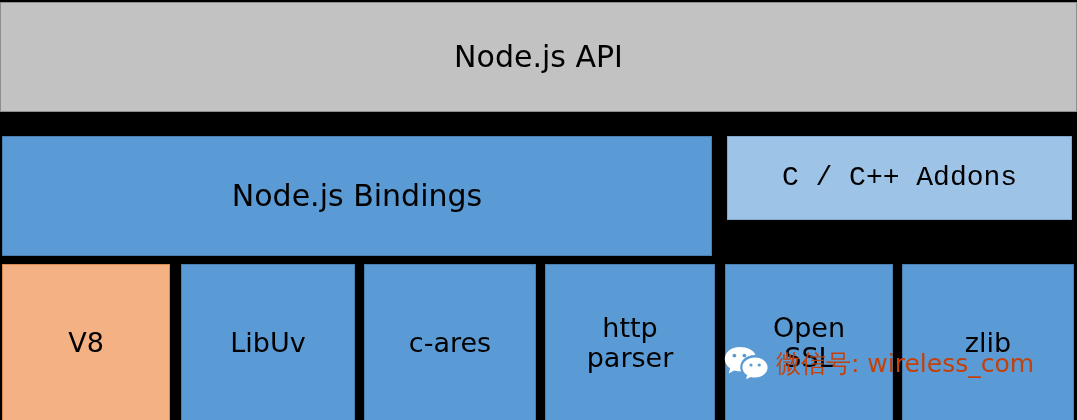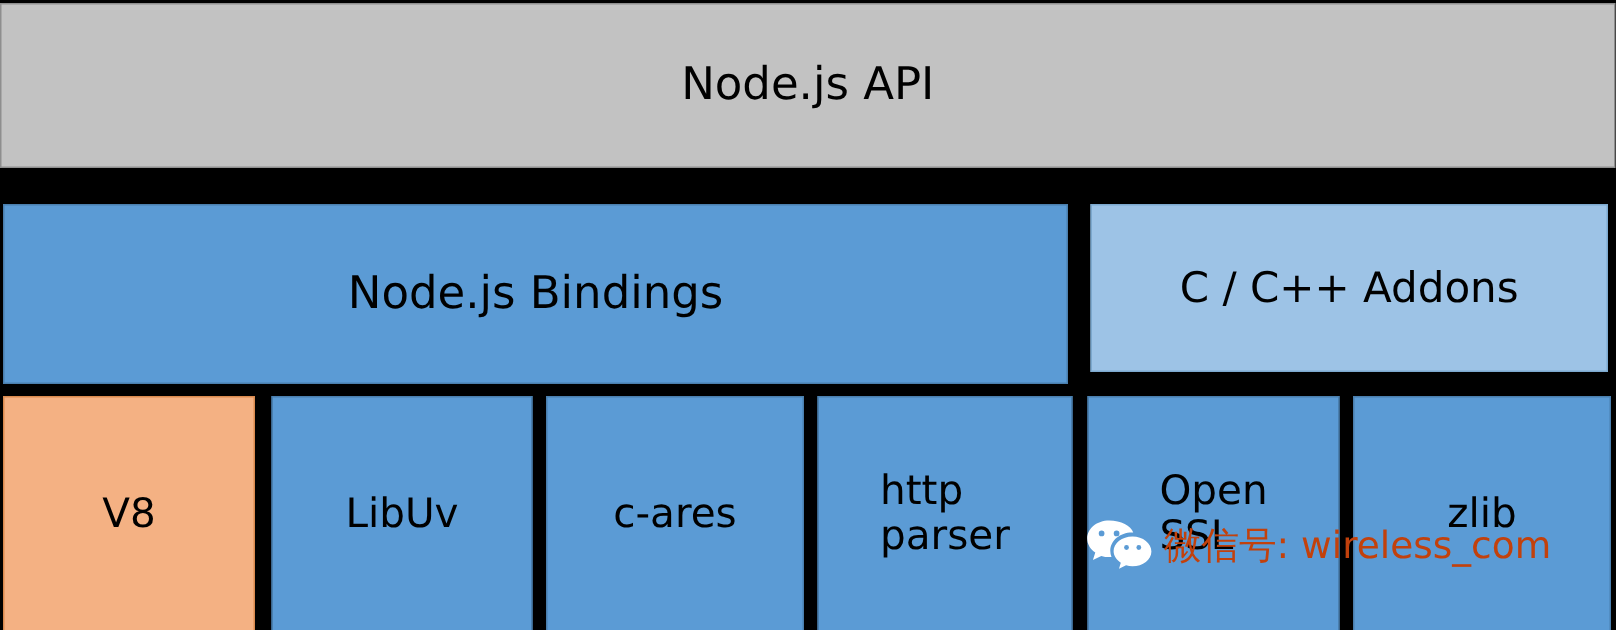--- a/index.html
+++ b/index.html
@@ -19,21 +19,21 @@
     height: 420px;
     background: #000000;
   }
 
   .box {
     position: absolute;
     box-sizing: border-box;
     display: flex;
     align-items: center;
     justify-content: center;
-    text-align: left;
+    text-align: center;
     color: #000000;
     line-height: 1.12;
     white-space: pre-line;
   }
 
   
   .api-box {
     left: 0px;
     top: 2px;
     width: 1077px;
@@ -50,24 +50,25 @@
     width: 710px;
     height: 120px;
     background: #5b9bd5;
     border: 1px solid #4a7fae;
     font-size: 30px;
   }
   .addons-box {
     left: 727px;
     top: 136px;
     width: 345px;
-    height: 112px;
+    height: 84px;
     background: #9dc3e6;
     border: 1px solid #7da9cf;
     font-size: 28px;
+    font-family: Liberation Mono, monospace;
   }
 
   
   .lib-box {
     top: 264px;
     height: 158px;
     background: #5b9bd5;
     border: 1px solid #4a7fae;
     font-size: 27px;
   }

